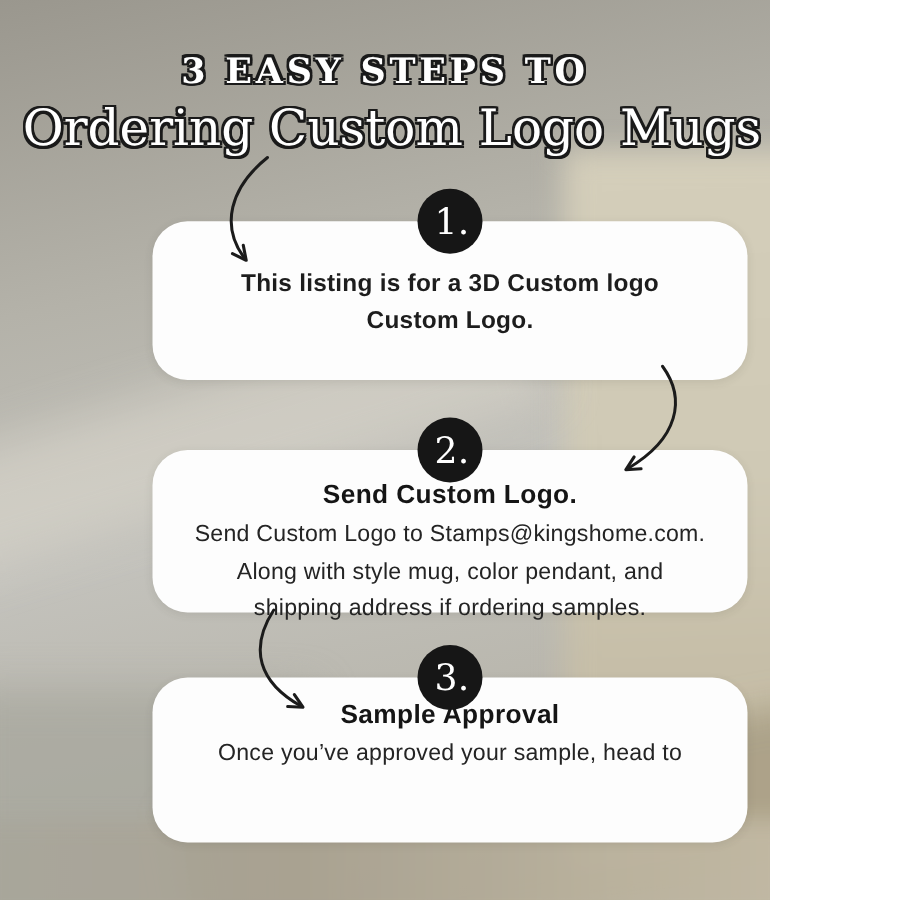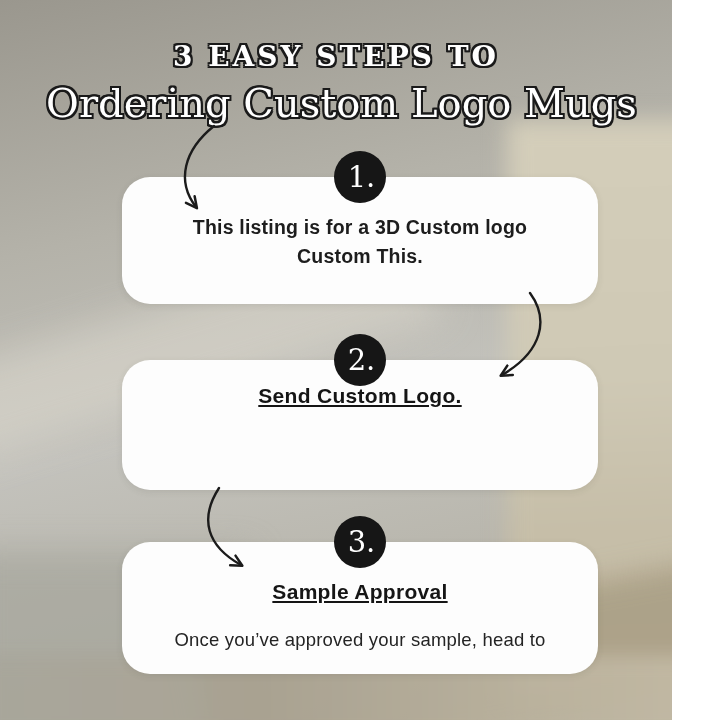--- a/index.html
+++ b/index.html
@@ -1,19 +1,19 @@
 <!DOCTYPE html>
 <html><head>
 <meta charset="utf-8">
 <style>
   html,body { margin:0; padding:0; }
   body { width:720px; height:720px; font-family:"Liberation Sans", sans-serif; }
 
   .frame {
-    position:relative; width:672px; height:720px; overflow:hidden;
+    position:relative; width:616px; height:720px; overflow:hidden;
     background:#bcbbb4;
   }
 
   
   .bg { position:absolute; z-index:0; }
   .bg-base {
     inset:0;
     background:linear-gradient(168deg,#9a978e 0%, #b4b2a9 30%, #c3c2bc 55%, #b4b1a6 85%, #aca796 100%);
   }
   .bg-top {
@@ -98,24 +98,24 @@
   }
 
   .card-body { color:#1d1d1d;text-align:center; }
   .card1 .card-body {
     padding-top:36px;
     font-size:19.5px; font-weight:700; line-height:29px;
     letter-spacing:0.2px;
   }
   .card-heading {
     font-size:21px; font-weight:700; line-height:24px;
-    color:#151515; letter-spacing:0.3px;text-decoration:underline;
+    color:#151515; letter-spacing:0.3px;
   }
   .card2 .card-heading { padding-top:24px; margin-bottom:4px; }
-  .card3 .card-heading { padding-top:38px; margin-bottom:21px; }
+  .card3 .card-heading { padding-top:18px; margin-bottom:3px; }
   .card2 .card-body, .card3 .card-body {
     font-size:18.5px; font-weight:400; line-height:29.5px; color:#242424;
     letter-spacing:0.2px;
   }
 
   
   .arrows { position:absolute; z-index:3; left:0; top:0; pointer-events:none; }
 </style>
 </head>
 <body>
@@ -134,29 +134,34 @@
     <div class="eyebrow outline-text">3 EASY STEPS TO</div>
     <div class="title outline-text">Ordering Custom Logo Mugs</div>
   </div>
 
   <div class="card card1">
     <div class="num">
       <span>1.</span>
     </div>
     <div class="card-body">
       <div>This listing is for a 3D Custom logo</div>
-      <div>Custom This.</div>
+      <div>Custom Logo.</div>
     </div>
   </div>
 
   <div class="card card2">
     <div class="num">
       <span>2.</span>
     </div>
     <div class="card-heading">Send Custom Logo.</div>
+    <div class="card-body">
+      <div>Send Custom Logo to Stamps@kingshome.com.</div>
+      <div>Along with style mug, color pendant, and</div>
+      <div>shipping address if ordering samples.</div>
+    </div>
   </div>
 
   <div class="card card3">
     <div class="num">
       <span>3.</span>
     </div>
     <div class="card-heading">Sample Approval</div>
     <div class="card-body">
       <div>Once you’ve approved your sample, head to</div>
     </div>

